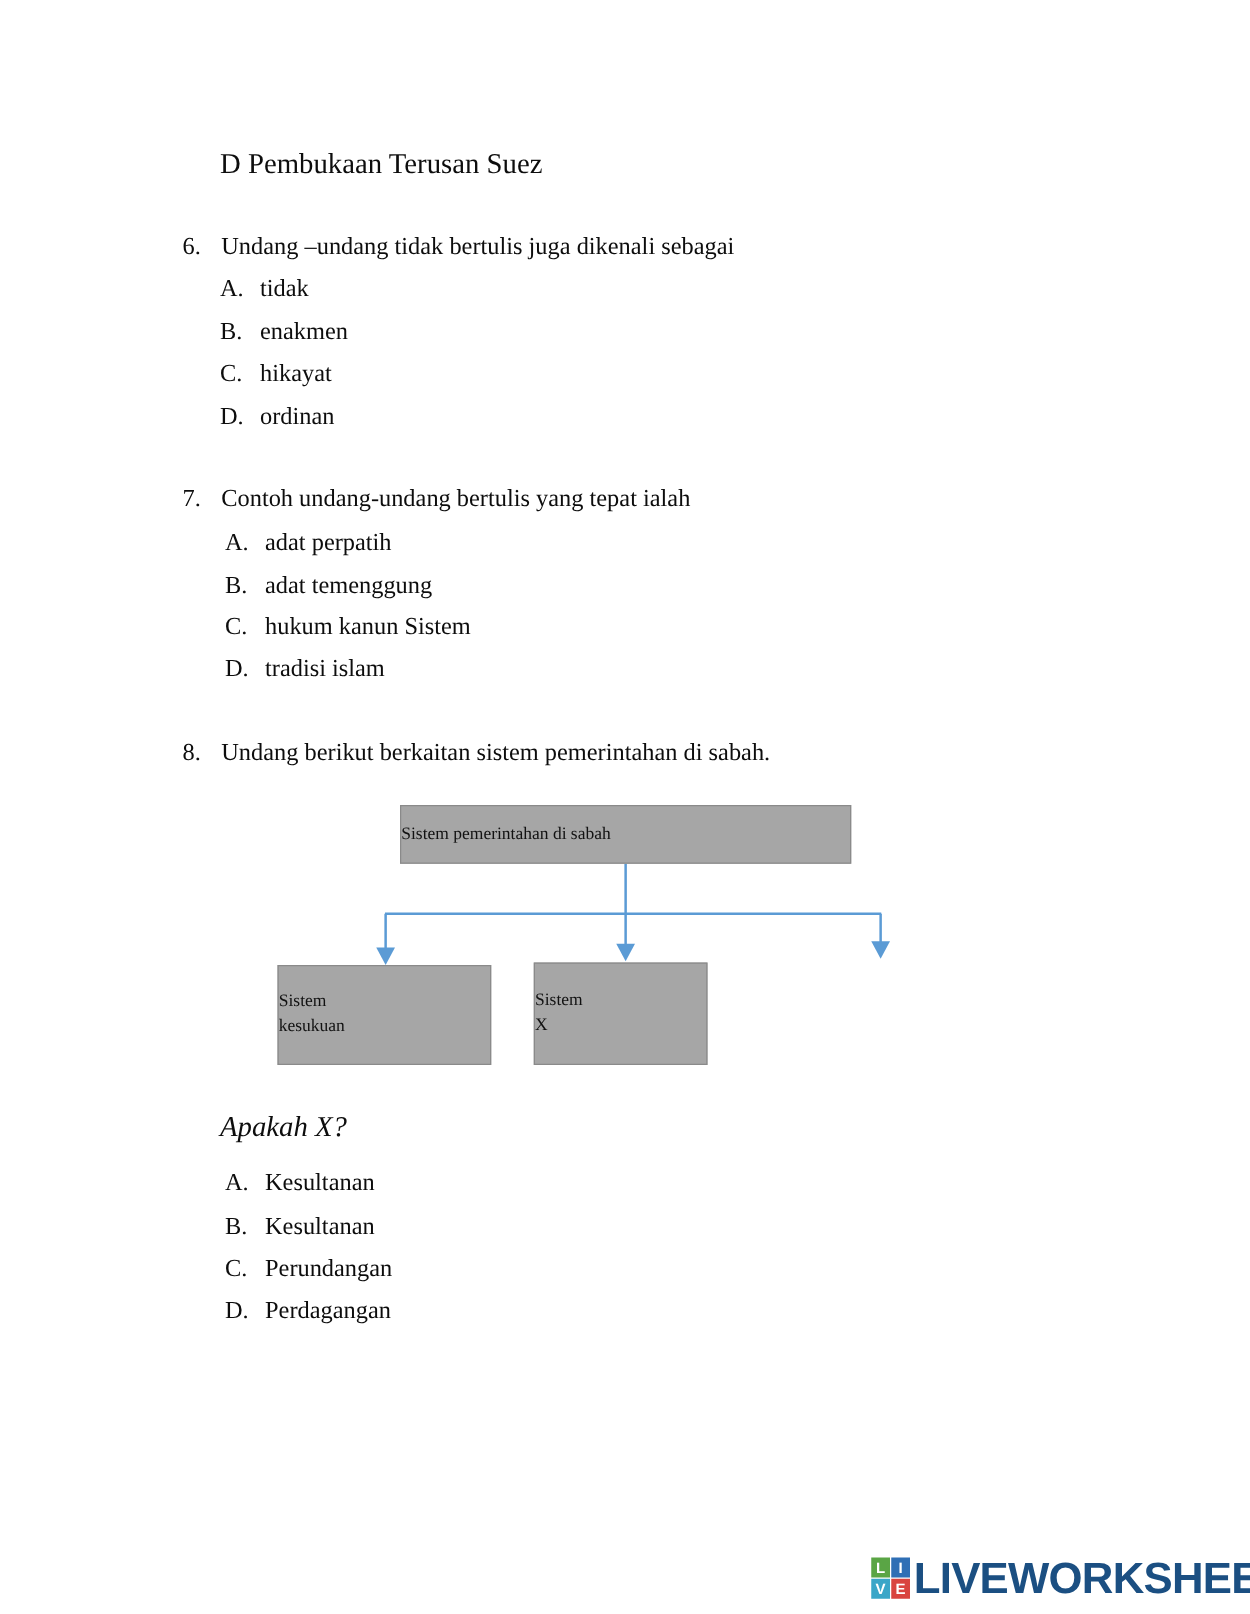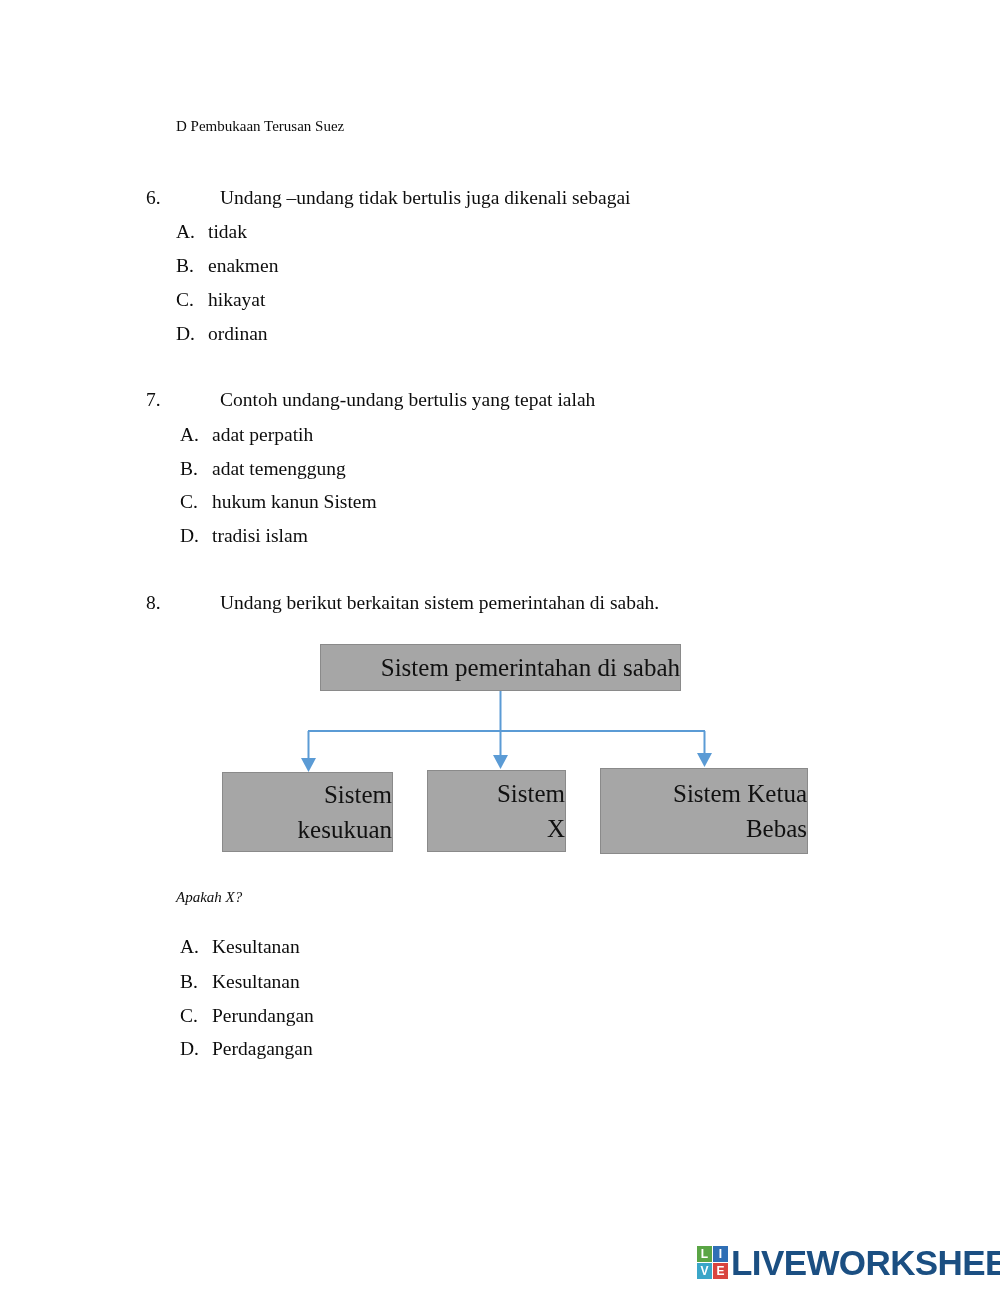--- a/index.html
+++ b/index.html
@@ -19,39 +19,39 @@
   .page {
     position: absolute;
     inset: 0;
     background: #ffffff;
   }
 
   
   .abs { position: absolute; }
 
   .stem-line {
-    font-size: 15px;
+    font-size: 23px;
     line-height: 1.0;
     white-space: pre;
     text-align: center;
   }
 
   .q-row {
     position: absolute;
     display: flex;
     align-items: flex-start;
     font-size: 19.5px;
     line-height: 1.0;
     white-space: pre;
   }
   .q-num {
     width: 31px;
     flex: 0 0 31px;
   }
-  .q-text { white-space: pre; margin-left: 43px; }
+  .q-text { white-space: pre; }
 
   .opt-row {
     position: absolute;
     display: flex;
     align-items: flex-start;
     font-size: 19.5px;
     line-height: 1.0;
     white-space: pre;
   }
   .opt-letter {
@@ -71,23 +71,23 @@
   }
   .diagram svg { display: block; }
 
   .dbox {
     position: absolute;
     background: #a6a6a6;
     border: 1.5px solid #8a8a8a;
     box-sizing: border-box;
     display: flex;
     flex-direction: column;
-    align-items: flex-end;
+    align-items: flex-start;
     justify-content: center;
-    font-size: 25px;
+    font-size: 14px;
     line-height: 1.42;
     color: #111111;
     text-align: center;
     white-space: pre;
   }
   .dbox-top {
     left: 320px;
     top: 644px;
     width: 361px;
     height: 47px;
@@ -232,24 +232,20 @@
   <div class="dbox dbox-1">
     <span>Sistem</span>
     <span>kesukuan</span>
   </div>
 
   <div class="dbox dbox-2">
     <span>Sistem</span>
     <span>X</span>
   </div>
 
-  <div class="dbox dbox-3">
-    <span>Sistem Ketua</span>
-    <span>Bebas</span>
-  </div>
 
   <div class="abs stem-line" style="left:176px; top:890px;font-style:italic;">Apakah X?</div>
 
   <div class="opt-row" style="left:180px; top:937px;">
     <span class="opt-letter">A.</span>
     <span class="opt-text">Kesultanan</span>
   </div>
   <div class="opt-row" style="left:180px; top:972px;">
     <span class="opt-letter">B.</span>
     <span class="opt-text">Kesultanan</span>

